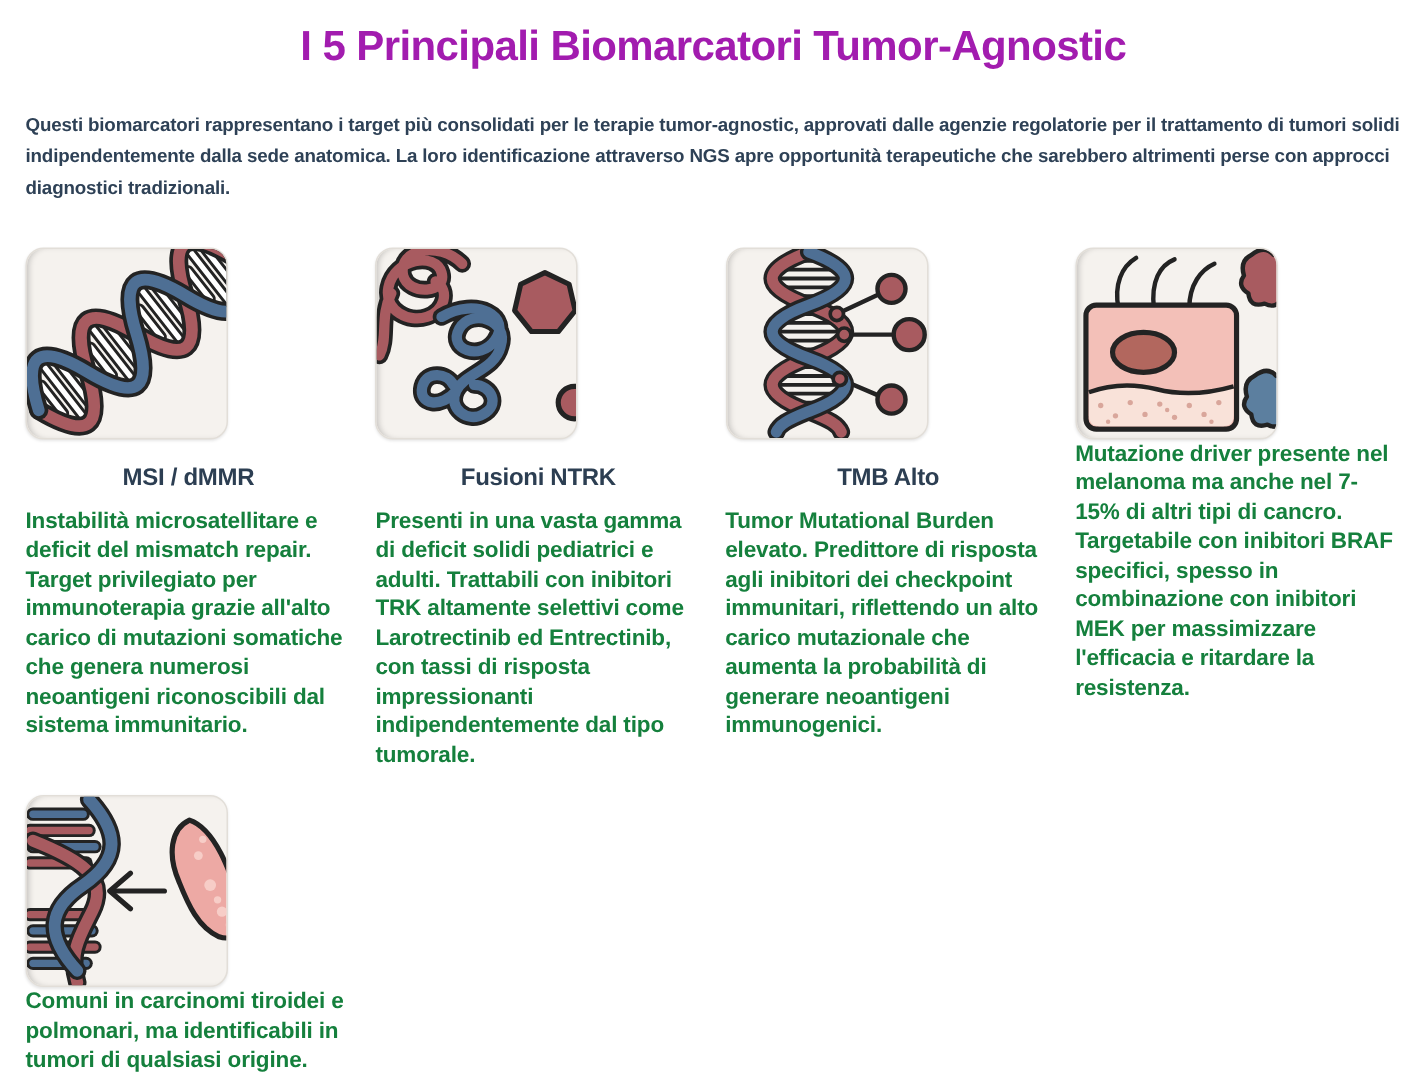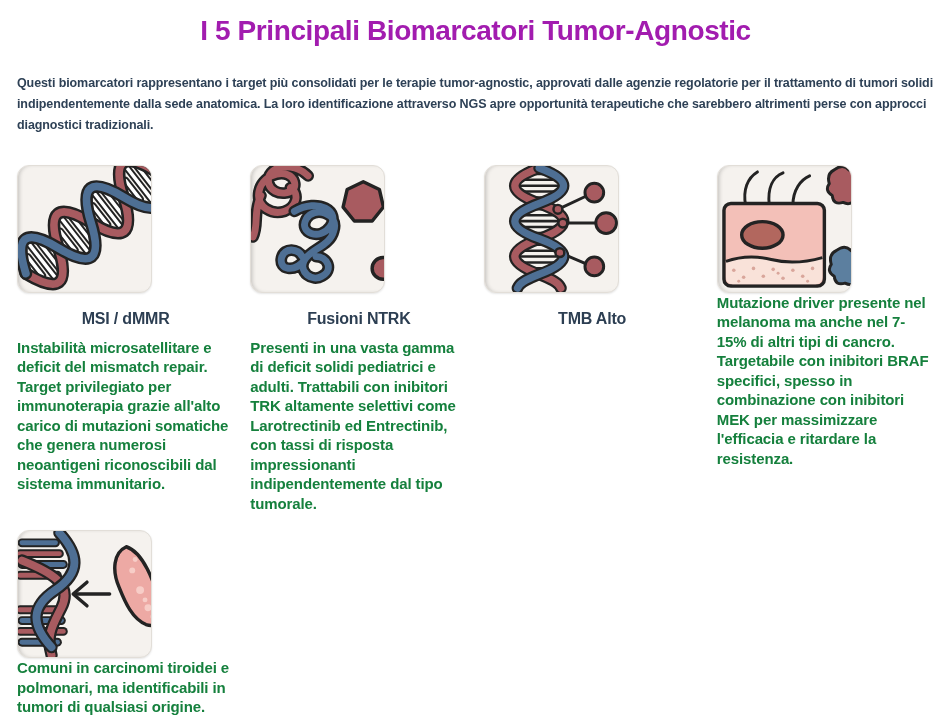--- a/index.html
+++ b/index.html
@@ -170,20 +170,21 @@
           <circle cx="74" cy="44" r="4.5" fill="#a85b60" stroke="#232323" stroke-width="2.5"></circle>
           <circle cx="79" cy="58" r="4.5" fill="#a85b60" stroke="#232323" stroke-width="2.5"></circle>
           <circle cx="76" cy="88" r="4.5" fill="#a85b60" stroke="#232323" stroke-width="2.5"></circle>
           <circle cx="111" cy="27" r="9.5" fill="#a85b60" stroke="#232323" stroke-width="3"></circle>
           <circle cx="123" cy="58" r="10.5" fill="#a85b60" stroke="#232323" stroke-width="3"></circle>
           <circle cx="111" cy="102" r="9.5" fill="#a85b60" stroke="#232323" stroke-width="3"></circle>
         </svg>
       </div>
 
       <h2>TMB Alto</h2>
+      <p class="desc">Tumor Mutational Burden elevato. Predittore di risposta agli inibitori dei checkpoint immunitari, riflettendo un alto carico mutazionale che aumenta la probabilità di generare neoantigeni immunogenici.</p>
     </div>
 
     <div class="card">
       <div class="thumb">
         <svg viewBox="0 0 135 128" xmlns="http://www.w3.org/2000/svg">
 
           <g stroke="#232323" stroke-width="3" fill="none" stroke-linecap="round">
             <path d="M28,40 C 25,24 30,12 40,6"></path>
             <path d="M52,40 C 50,22 56,11 66,7"></path>
             <path d="M76,40 C 76,24 84,14 93,10"></path>

